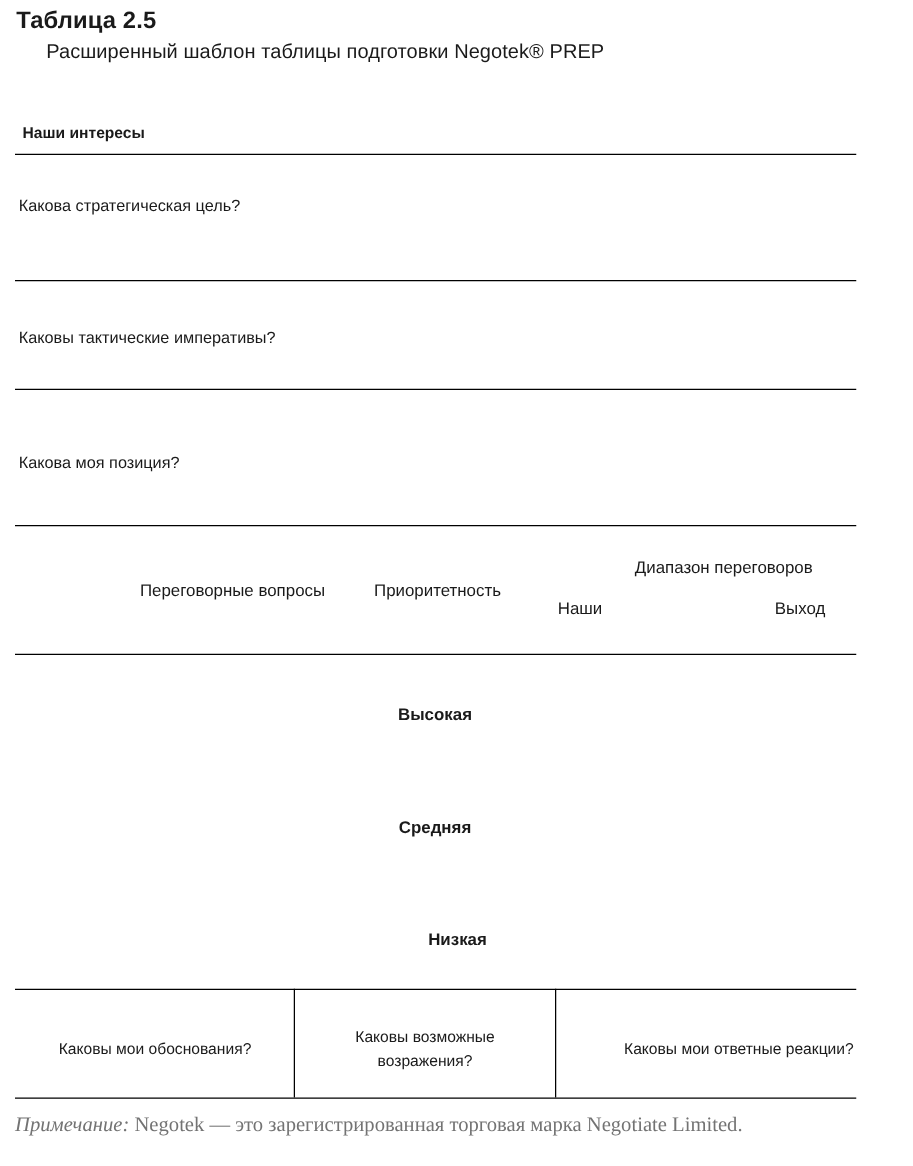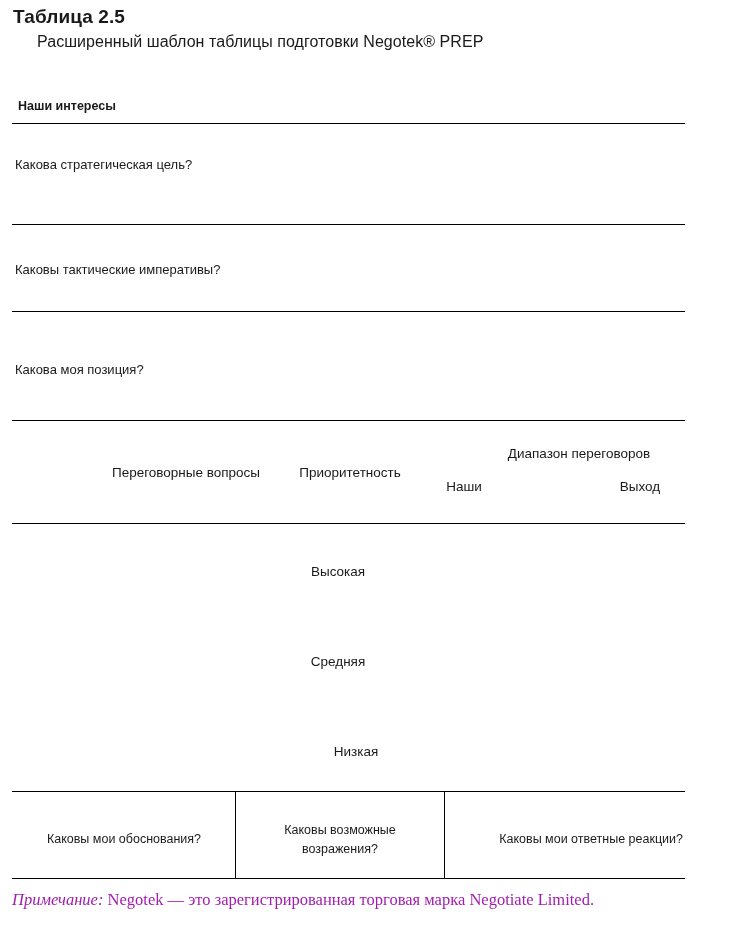--- a/index.html
+++ b/index.html
@@ -83,43 +83,44 @@
     position: absolute;
     font-size: 13.5px;
     font-weight: normal;
     white-space: nowrap;
     text-align: center;
   }
 
   .prio {
     position: absolute;
     font-size: 13.5px;
-    font-weight: normal;
+    font-weight: bold;
     white-space: nowrap;
     text-align: left;
     transform: translateX(-50%);
+    margin-left: 10px;
   }
 
   .botcell {
     position: absolute;
     font-size: 12.5px;
     font-weight: normal;
     text-align: center;
     line-height: 1.55;
     transform: translate(-50%, -50%);
   }
 
   .note {
     position: absolute;
     left: 12px;
     top: 890px;
     font-family: "Liberation Serif", serif;
     font-size: 16.5px;
     white-space: nowrap;
-    color: #a21caf;
+    color: #737373;
   }
   .note i {
     font-style: italic;
   }
 </style>
 </head>
 <body>
 
 <div class="page">
 

